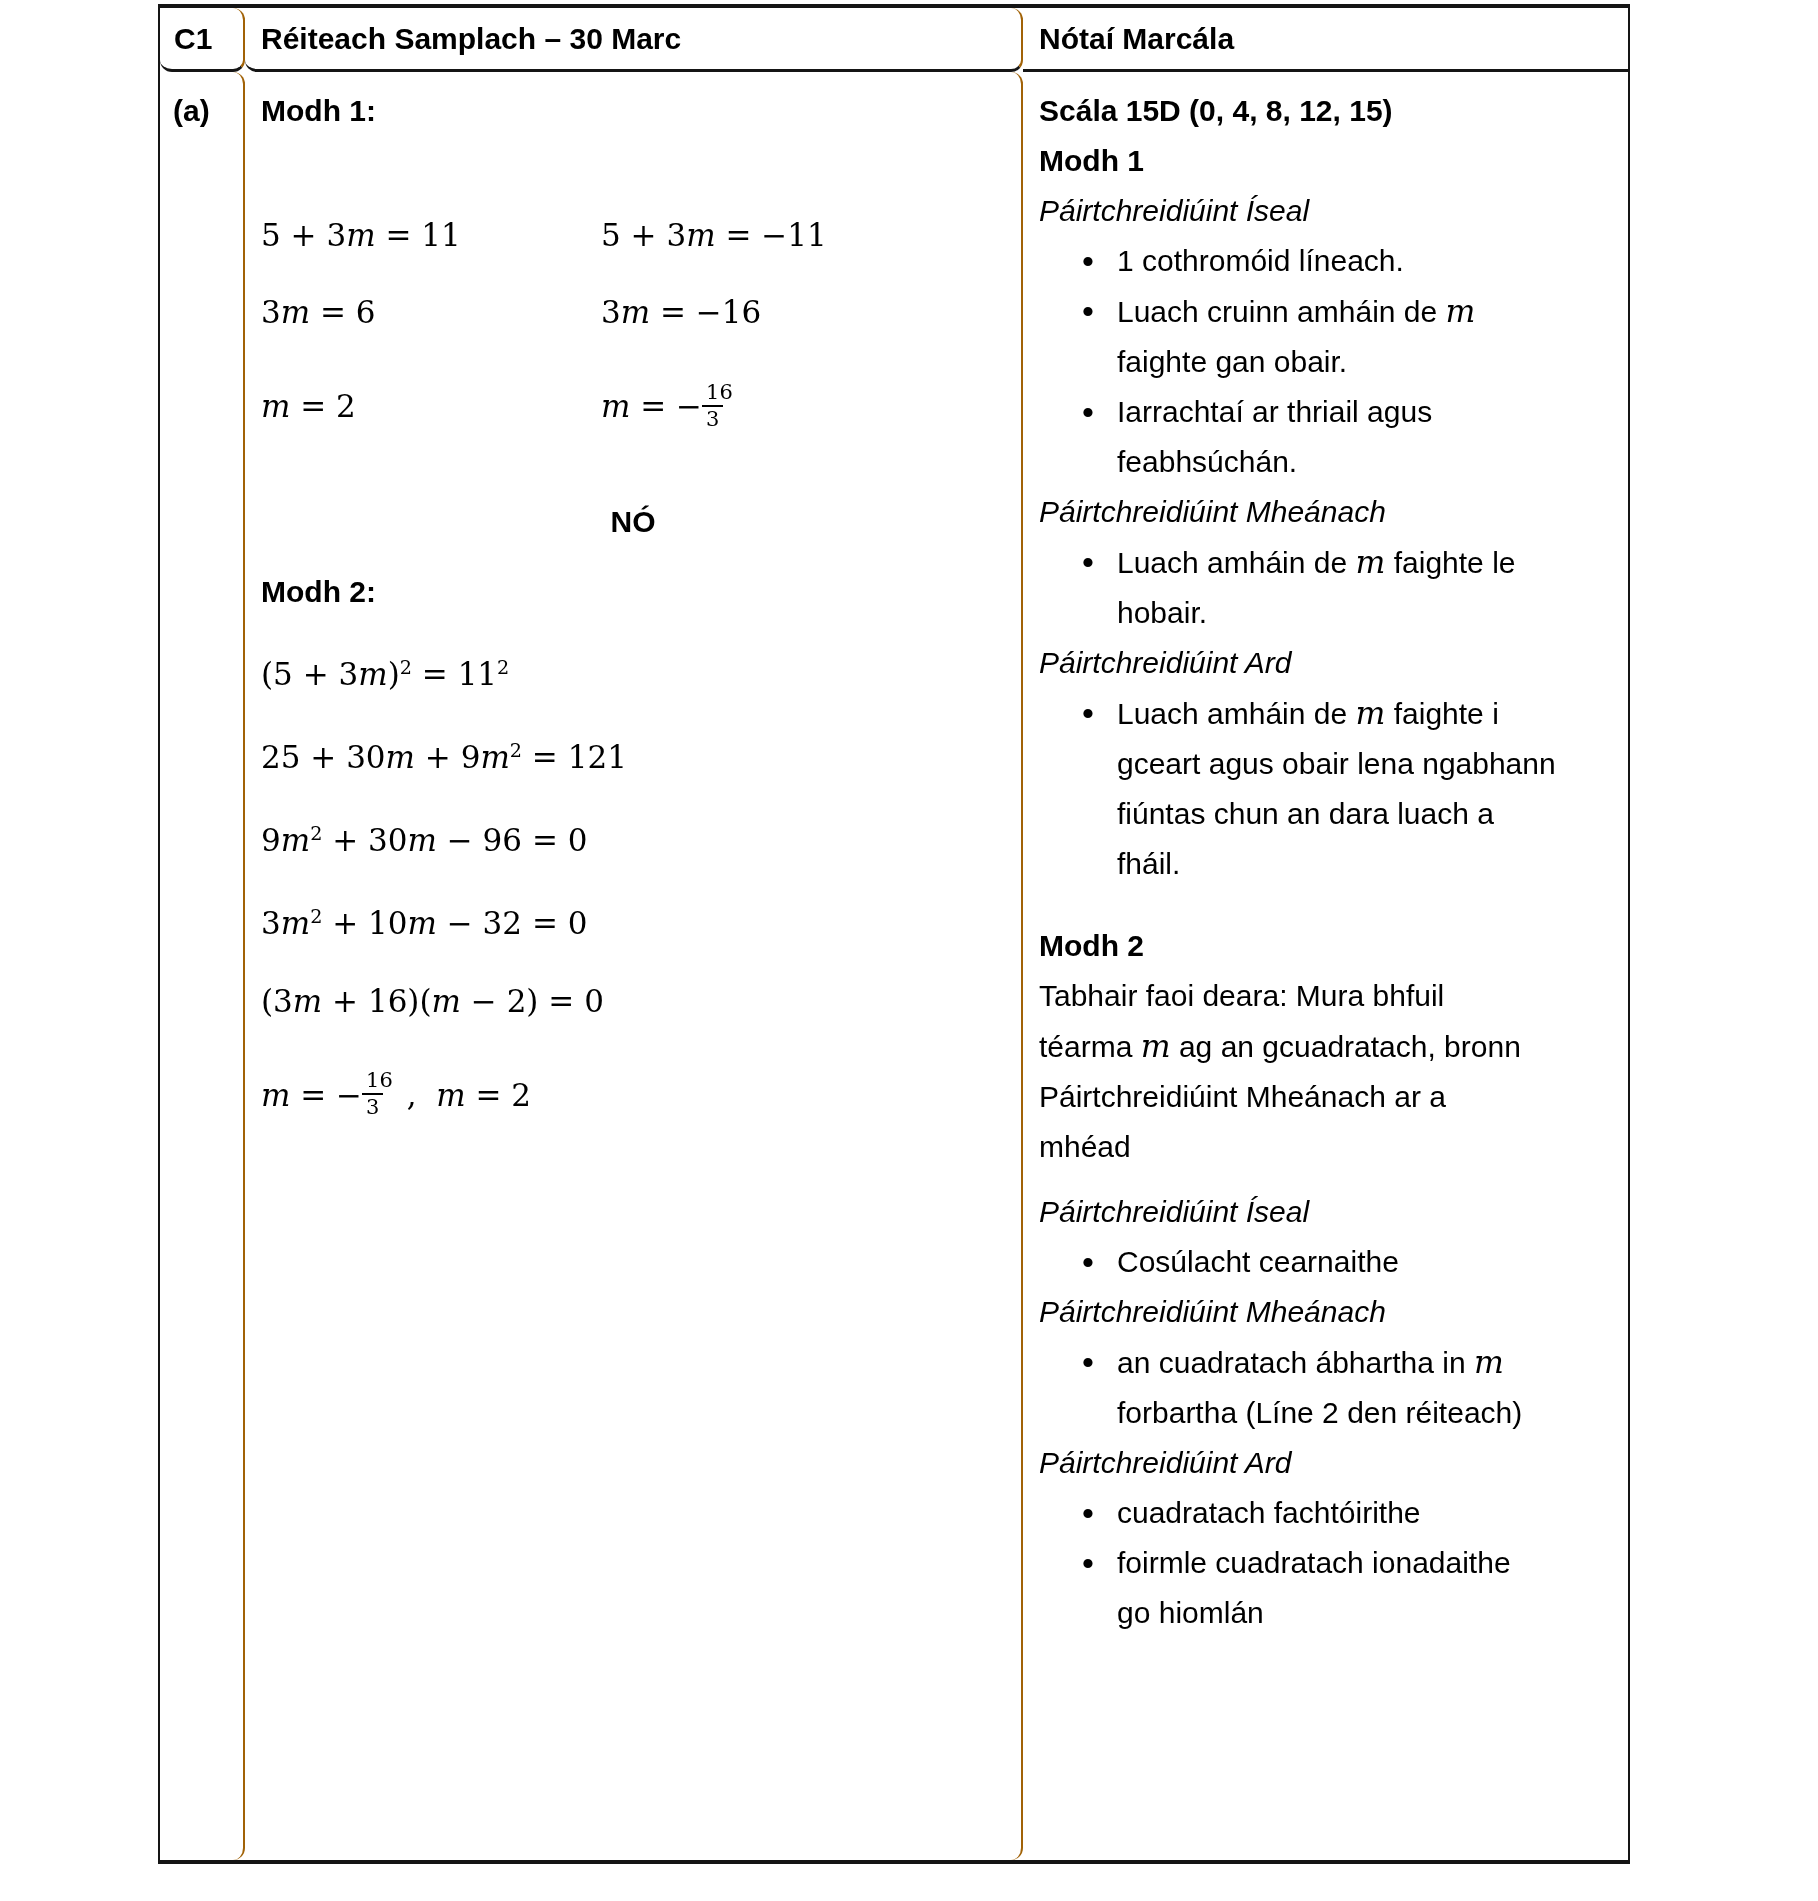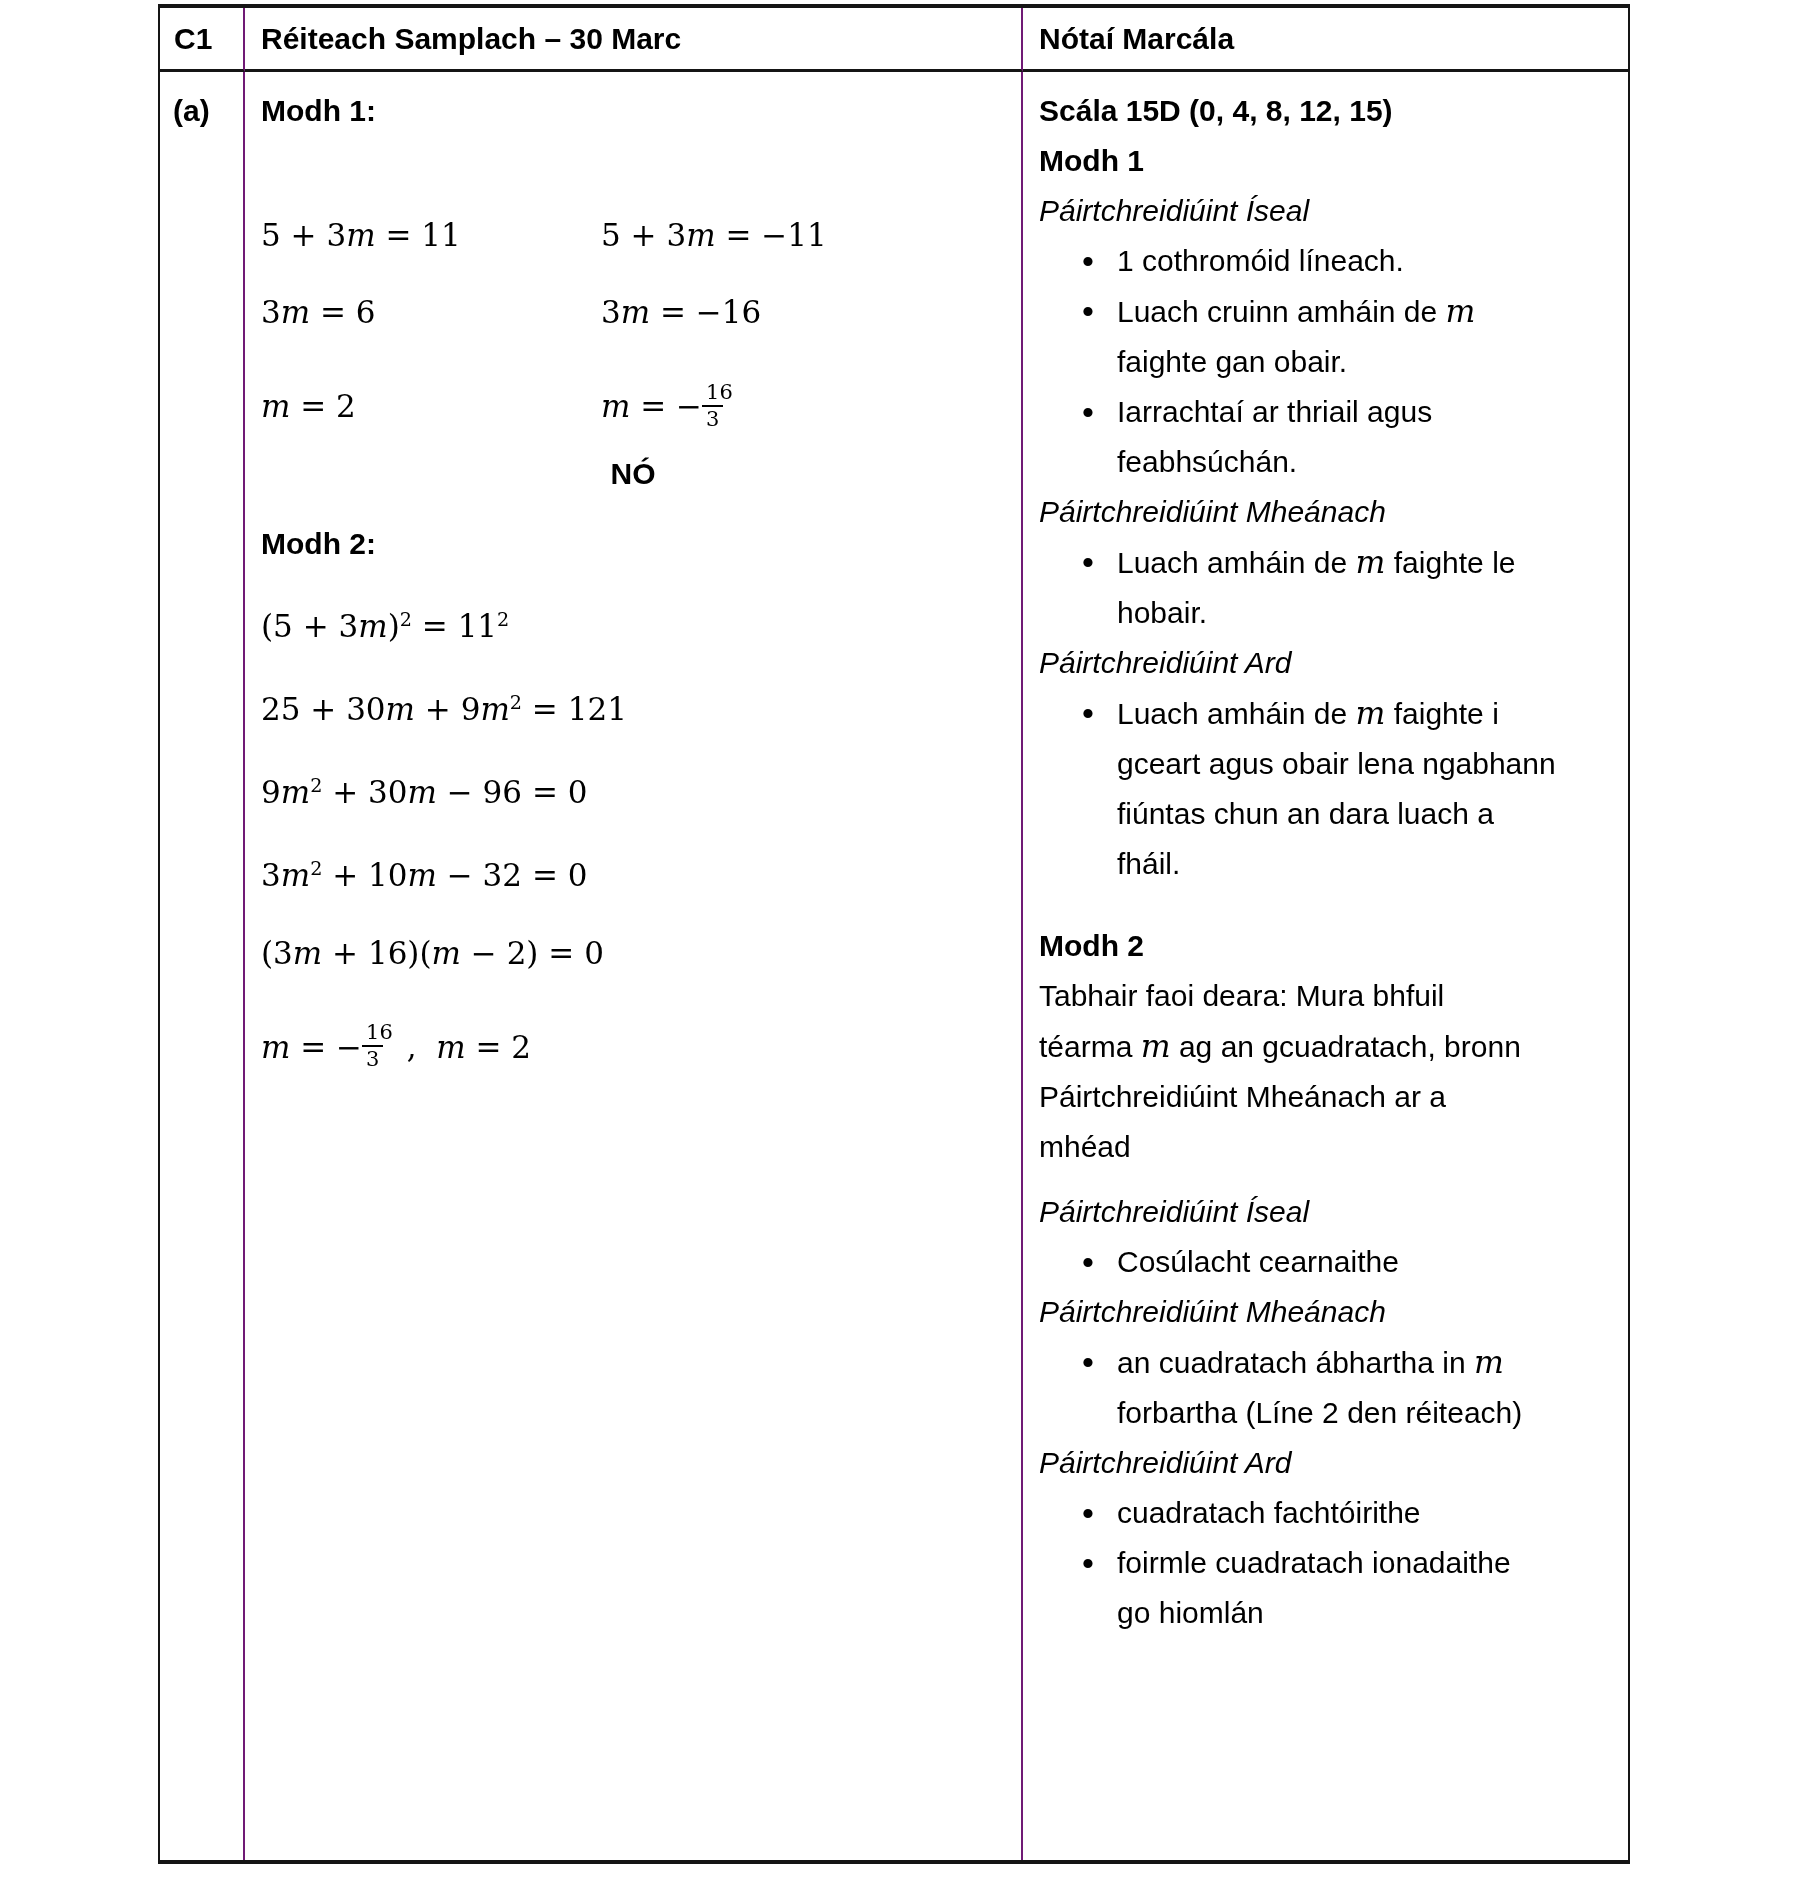--- a/index.html
+++ b/index.html
@@ -11,21 +11,21 @@
   .mtable{
     position:absolute;left:158px;top:4px;width:1472px;height:1860px;
     box-sizing:border-box;
     border:2px solid #151515;border-top-width:4px;border-bottom-width:4px;
     display:grid;
     grid-template-columns:85px 778px 1fr;
     grid-template-rows:64px 1fr;
     background:#fff;
   }
   .cell{box-sizing:border-box;overflow:hidden;}
-  .br{border-right:2px solid #701a75;}
+  .br{border-right:2px solid #a16207;border-radius:12px;}
   .hb{border-bottom:3px solid #151515;}
   
   .hcell{display:flex;align-items:center;font-weight:bold;font-size:30px;}
   .hc0{padding:0 0 0 14px;}
   .hc1,.hc2{padding:0 0 0 16px;}
   
   .bcell{padding:14px 16px;font-size:30px;line-height:50px;}
   .bc0{font-weight:bold;padding-left:13px;}
   
   .sol-title{font-weight:bold;line-height:50px;}
@@ -37,21 +37,21 @@
   .mvar{font-family:"DejaVu Serif",serif;font-style:italic;}
   .nline .mvar{font-size:1.05em;}
   .msup{font-size:0.62em;vertical-align:0.58em;}
   .mfrac{
     display:inline-flex;flex-direction:column;align-items:flex-start;
     vertical-align:middle;font-size:21px;line-height:1.18;
     font-style:normal;transform:translateY(-3px);
   }
   .mfrac .fnum{padding:0 4px;}
   .mfrac .fden{border-top:2px solid #000;padding:0 4px;}
-  .no-label{text-align:center;font-weight:bold;line-height:50px;}
+  .no-label{margin-top:48px;text-align:center;font-weight:bold;line-height:50px;}
   .m2t{margin-top:20px;}
   .m2block{margin-top:0;}
   
   .notes{padding-right:20px;}
   .nline{line-height:50px;}
   .nb{font-weight:bold;}
   .ni{font-style:italic;}
   .mt16{margin-top:32px;}
   .mt15{margin-top:15px;}
   ul.nlist{list-style:none;margin:0;padding:0;}

